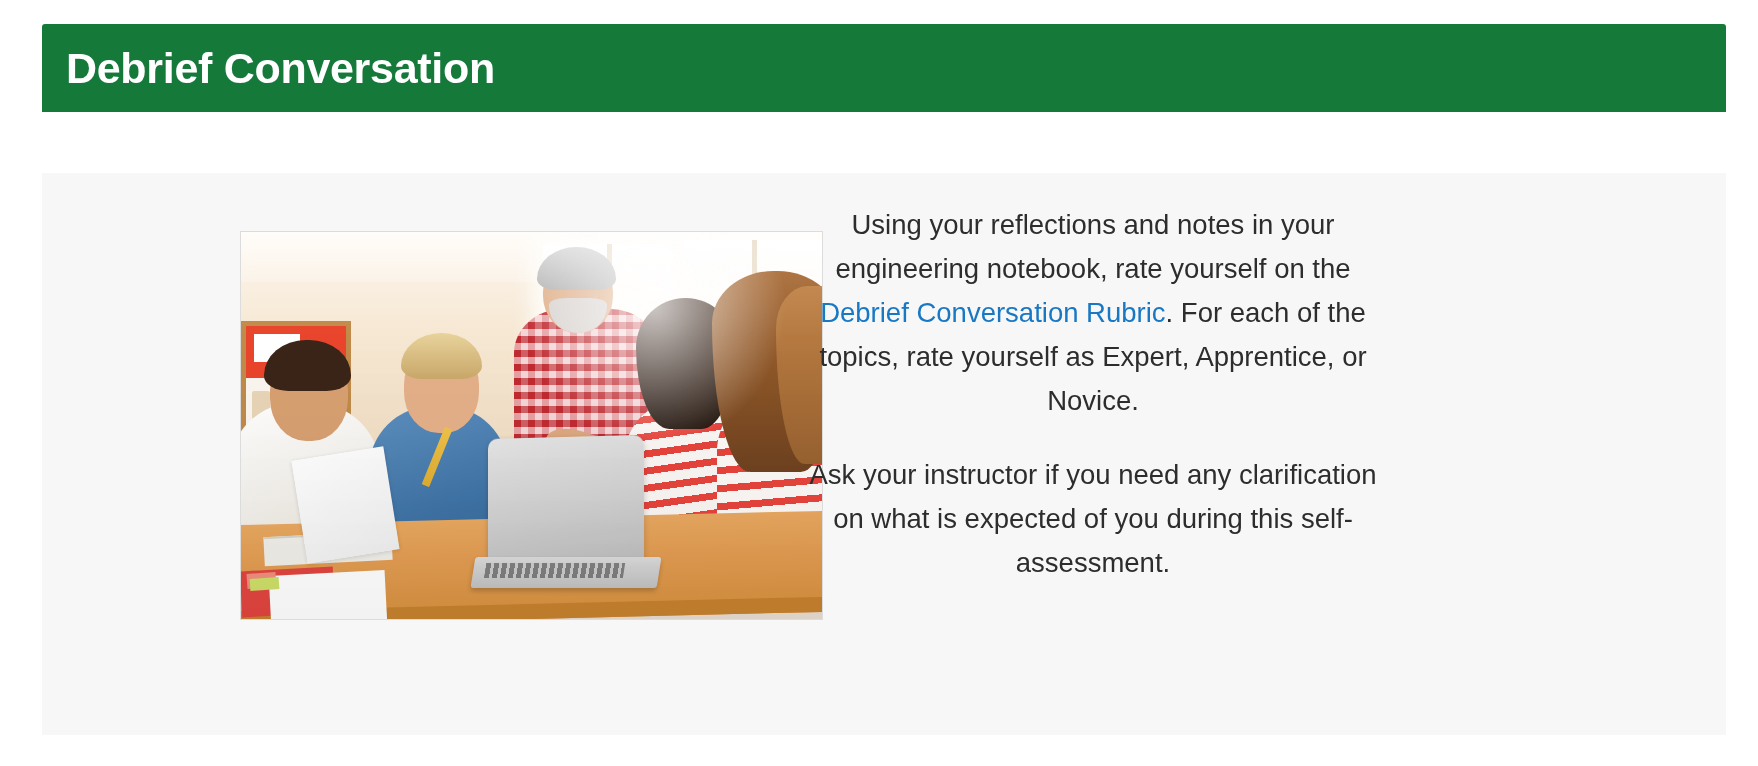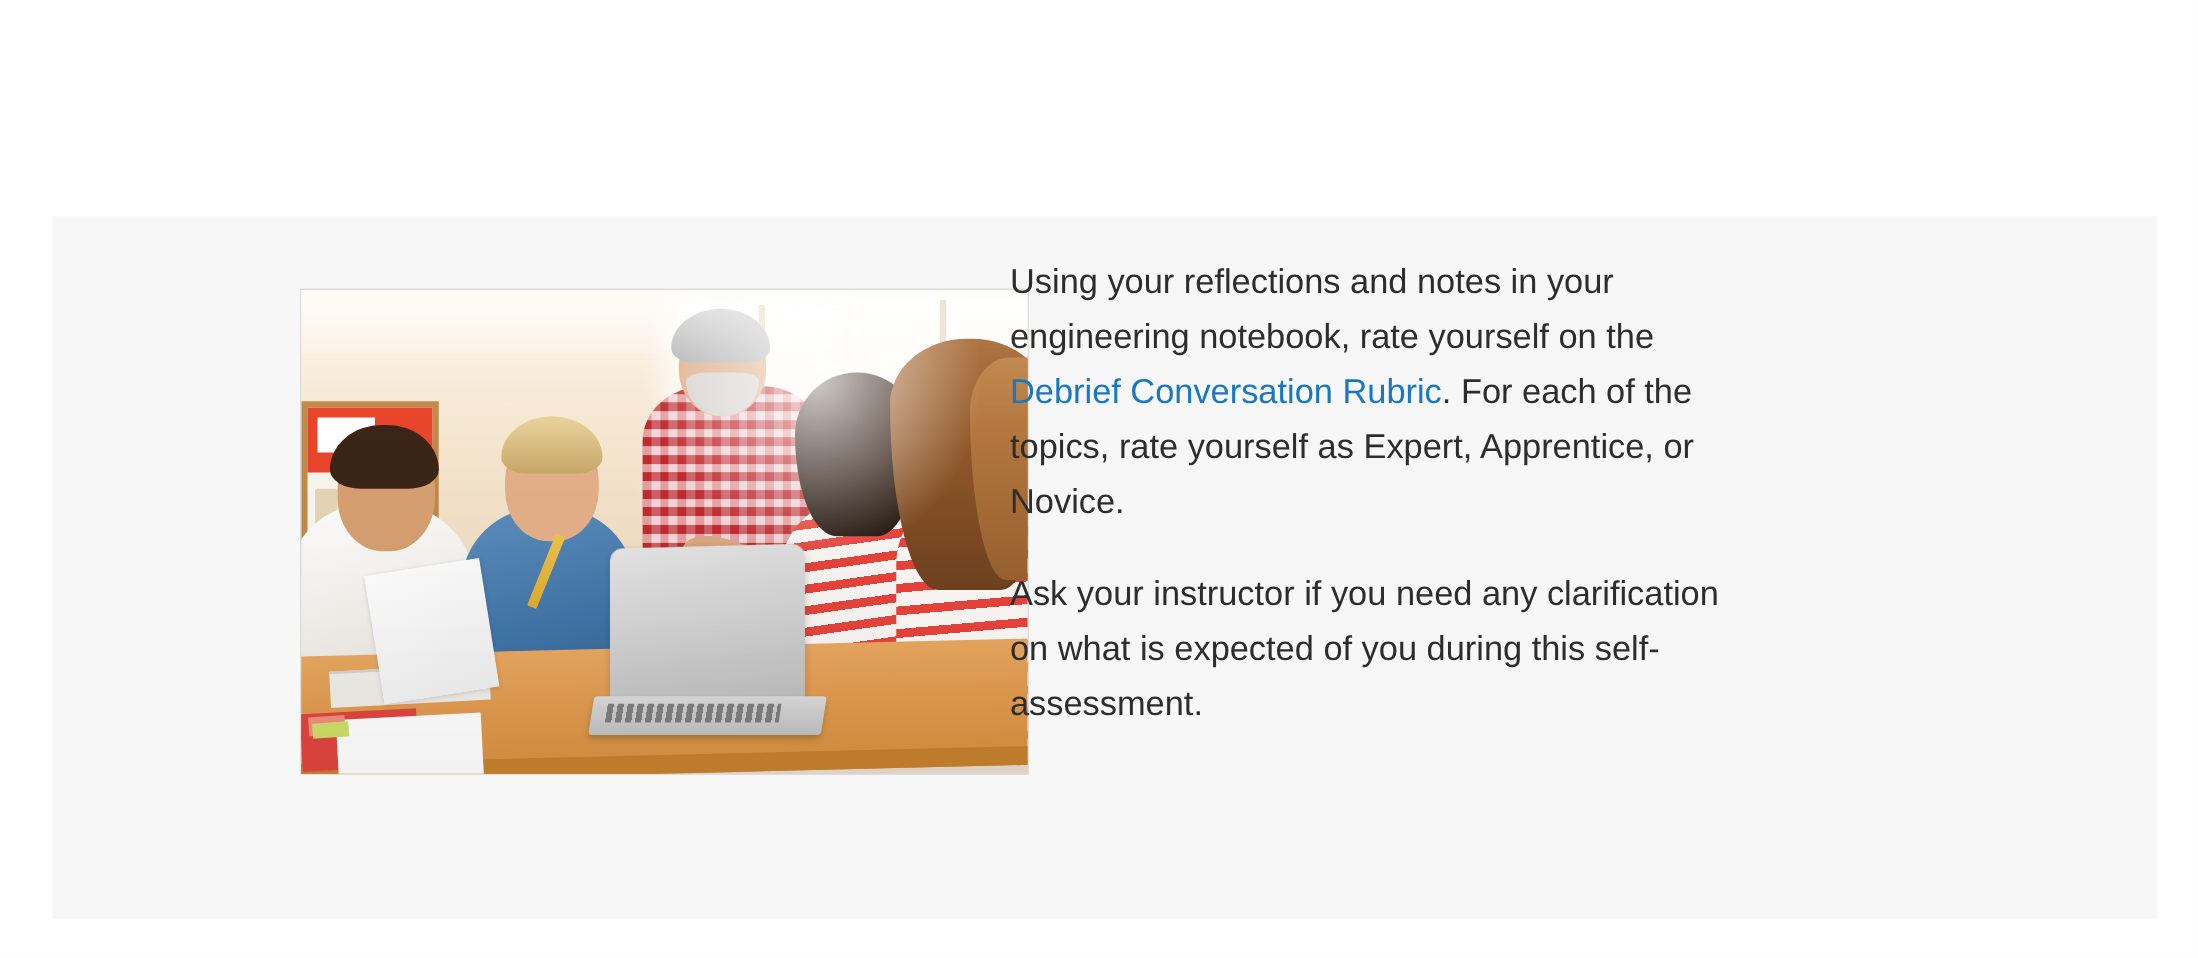--- a/index.html
+++ b/index.html
@@ -293,40 +293,44 @@
     background: linear-gradient(180deg, rgba(255,255,255,.10) 0%, rgba(0,0,0,0) 28%, rgba(0,0,0,.05) 100%);
     pointer-events: none;
   }
 
   
   .text-col {
     position: absolute;
     left: 766px;    
     top: 30px;
     width: 570px;
+    text-align: center;
   }
   .body-par {
     margin: 0 0 30px 0;
     font-size: 27.5px;
     line-height: 44px;
     color: #2d2d2d;
     font-weight: 400;
   }
   .body-par:last-child { margin-bottom: 12px; }
   .rubric-link {
     color: #1878c4;
     text-decoration: none;
     cursor: pointer;
   }
 </style>
 </head>
 <body>
 
 <div class="page">
 
+  <div class="header-banner">
+    <h1 class="header-title">Debrief Conversation</h1>
+  </div>
 
   <div class="content-card">
     <div class="card-inner">
 
       <div class="photo-frame">
         <div class="photo">
           <div class="ph-wall"></div>
           <div class="ph-ceiling"></div>
 
           <div class="ph-window ph-win1"></div>

